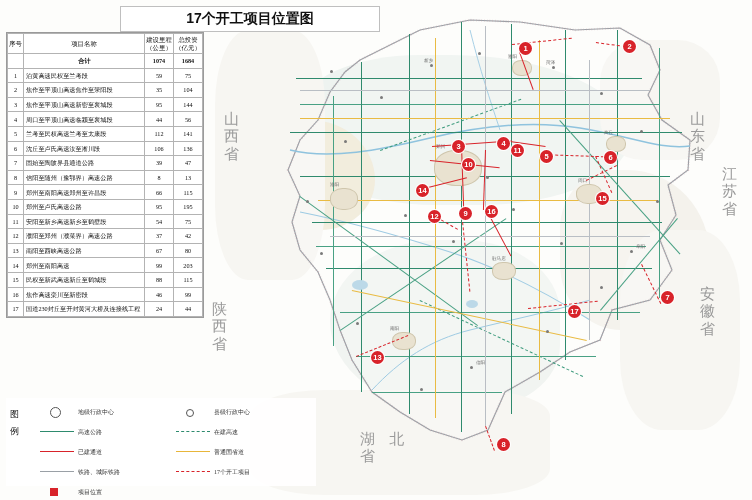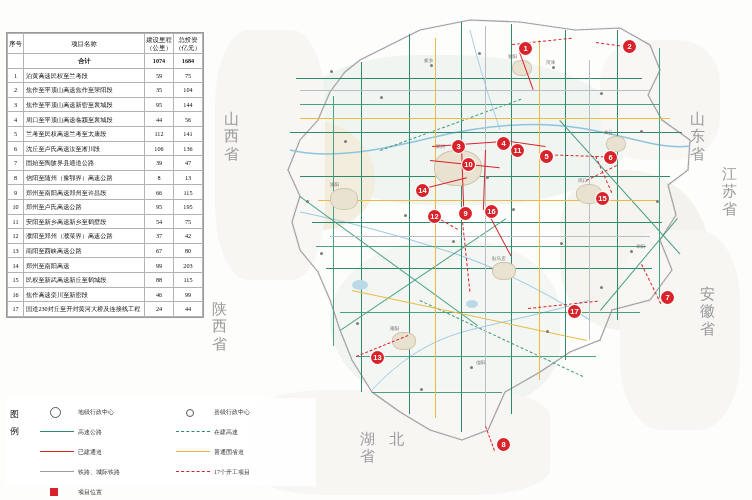--- a/index.html
+++ b/index.html
@@ -216,20 +216,21 @@
     <div class="rd rdsh" style="left:596px;top:156px;width:40px;transform:rotate(66deg);"></div>
     <div class="rd r" style="left:486px;top:208px;width:54px;transform:rotate(62deg);"></div>
 
     <div class="rd rdsh" style="left:528px;top:308px;width:70px;transform:rotate(-6deg);"></div>
     <div class="rd rdsh" style="left:356px;top:356px;width:56px;transform:rotate(-22deg);"></div>
     <div class="rd rdsh" style="left:486px;top:426px;width:26px;transform:rotate(70deg);"></div>
     <div class="rd rdsh" style="left:642px;top:264px;width:44px;transform:rotate(64deg);"></div>
     <div class="rd rdsh" style="left:586px;top:180px;width:34px;transform:rotate(-26deg);"></div>
   </div>
 
+  <div class="title-box">17个开工项目位置图</div>
 
   <div class="table-wrap">
     <table>
       <thead>
         <tr>
           <th>序号</th>
           <th>项目名称</th>
           <th>建设里程（公里）</th>
           <th>总投资（亿元）</th>
         </tr>

